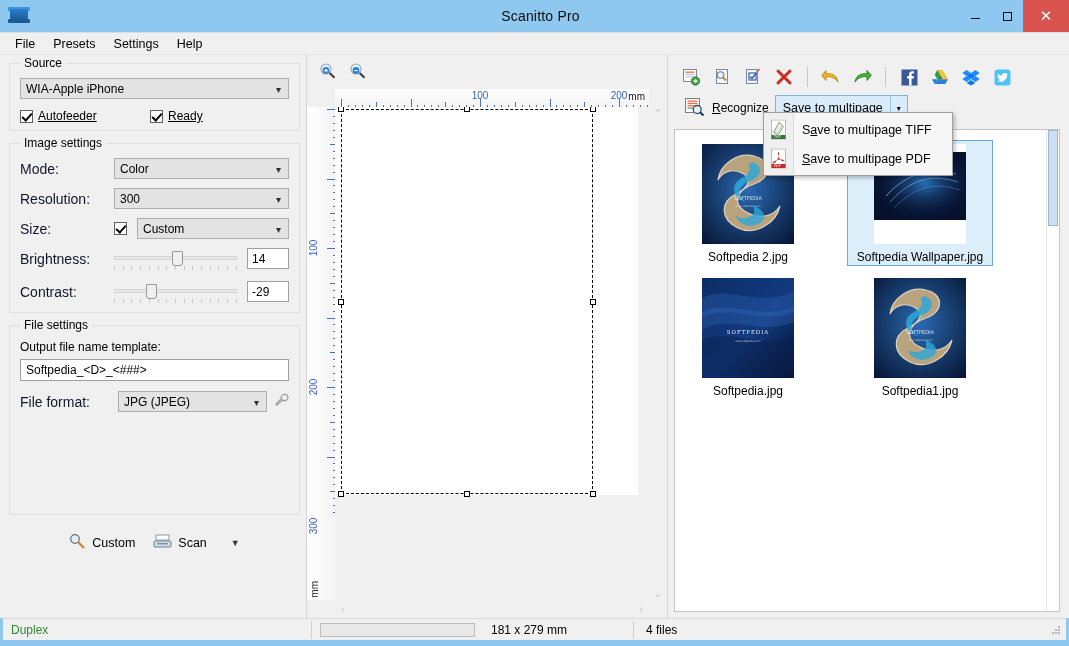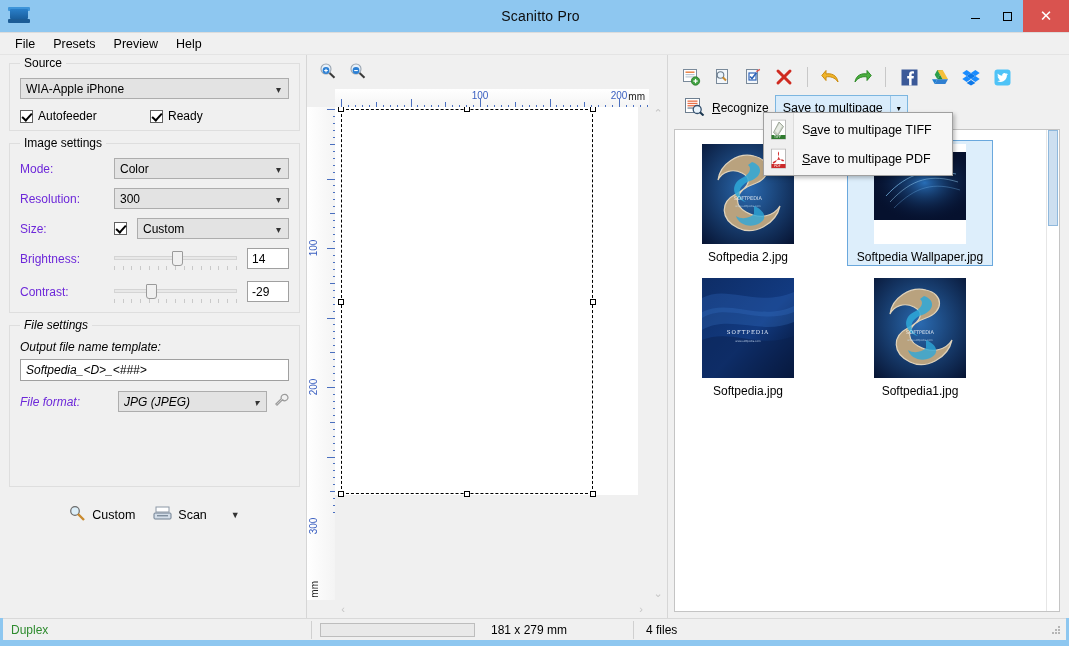--- a/index.html
+++ b/index.html
@@ -107,23 +107,23 @@
     display: flex; align-items: center;
     position: relative;
   }
   .combo-fake .chev {
     position: absolute; right: 7px; top: 50%; transform: translateY(-50%);
     color: #333; font-size: 10px;
   }
 
   .row { display: flex; align-items: center; margin-bottom: 9px; }
   .row:last-child { margin-bottom: 0; }
-  .lbl { font-size: 12px; color: #6d28d9; }
-
-  .chk-row { display: flex; align-items: center; gap: 0; margin-top: 10px; }
+  .lbl { font-size: 14px; color: #0f172a; }
+
+  .chk-row { display: flex; align-items: center; gap: 0; margin-top: 10px; text-decoration: underline; }
   .chk-wrap { display: flex; align-items: center; }
   .checkbox {
     width: 13px; height: 13px; background: #fff;
     border: 1px solid #606060; position: relative;
     flex: 0 0 13px;
   }
   .checkbox.checked::after {
     content: ""; position: absolute; left: 3px; top: 0px;
     width: 4px; height: 8px; border: solid #000;
     border-width: 0 2px 2px 0; transform: rotate(42deg);
@@ -356,21 +356,21 @@
             <rect x="1.5" y="1.5" width="8" height="8" fill="none" stroke="#000" stroke-width="1"></rect>
           </svg>
       </div>
       <div class="win-btn close">✕</div>
     </div>
   </div>
 
   <div class="menubar">
     <div class="menu-item">File</div>
     <div class="menu-item">Presets</div>
-    <div class="menu-item">Preview</div>
+    <div class="menu-item">Settings</div>
     <div class="menu-item">Help</div>
   </div>
 
   <div class="body-area">
 
     <div class="left-panel">
 
       <div class="group" style="height:68px;">
         <div class="legend">Source</div>
         <div class="combo-fake">
@@ -463,21 +463,21 @@
                 <i></i>
                 <i></i>
                 <i></i>
                 <i></i>
             </div>
           </div>
           <div class="num-box">-29</div>
         </div>
       </div>
 
-      <div class="group" style="height:162px;font-style:italic;">
+      <div class="group" style="height:190px;">
         <div class="legend">File settings</div>
 
         <div style="font-size:12px;margin-bottom:5px;">Output file name template:</div>
         <div class="text-input" style="margin-bottom:10px;">Softpedia_&lt;D&gt;_&lt;###&gt;</div>
 
 
         <div class="row">
           <div class="lbl" style="width:98px;">File format:</div>
           <div class="combo-fake" style="flex:1;">
             <span>JPG (JPEG)</span>

